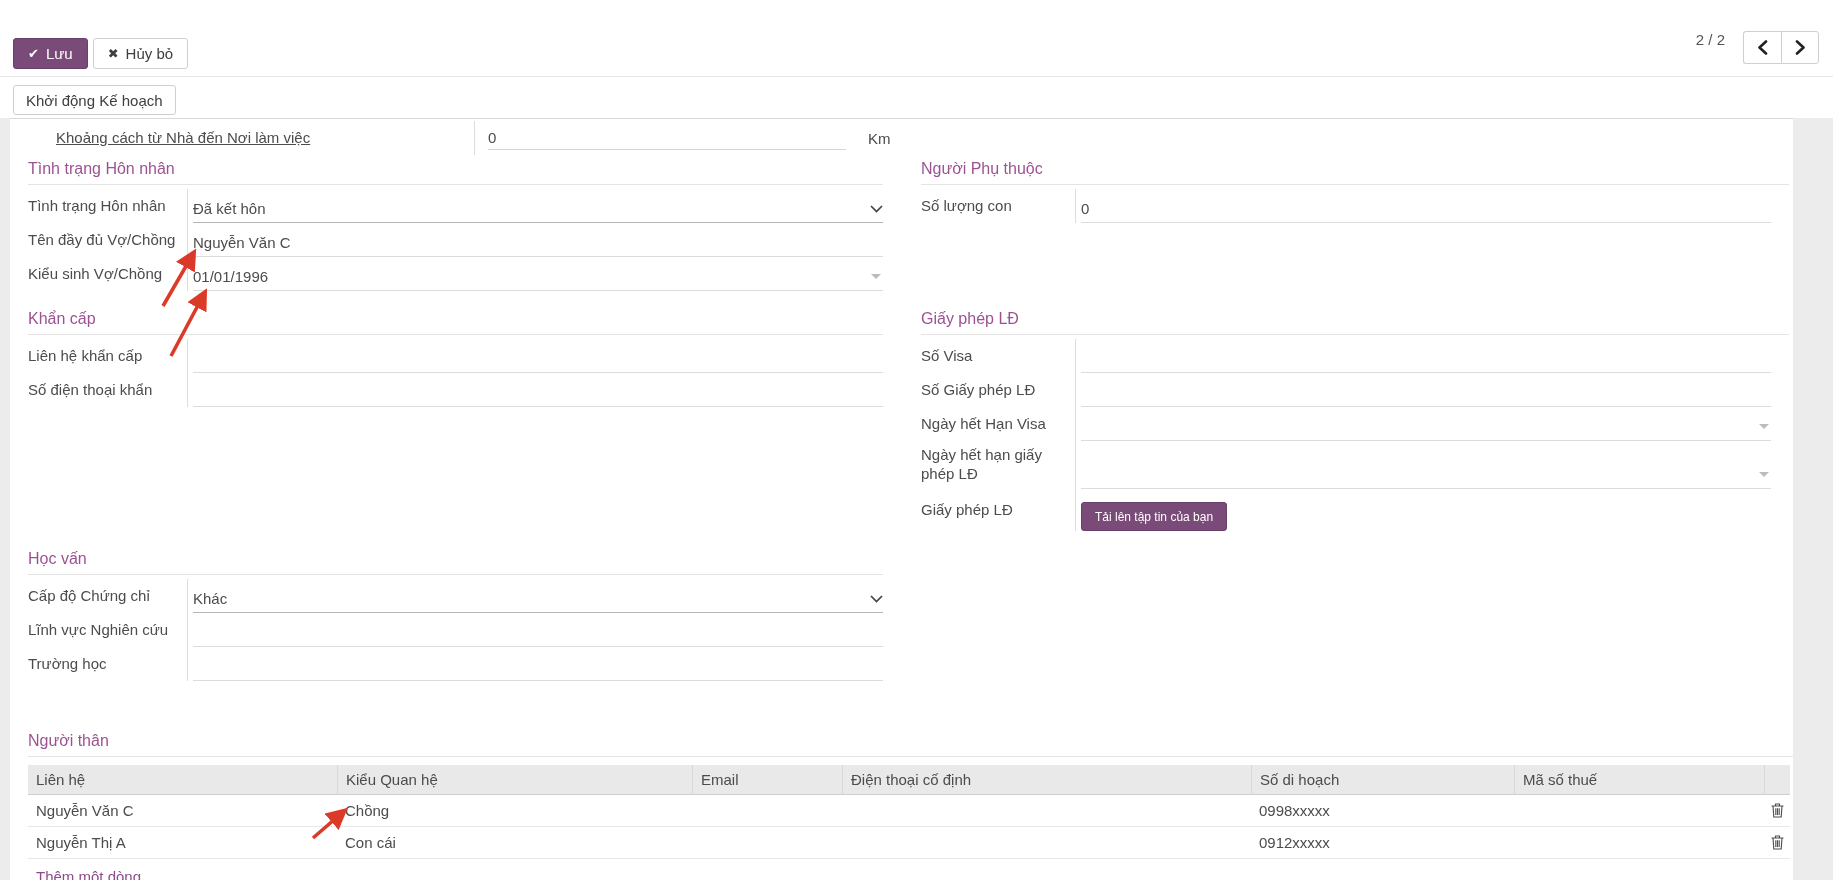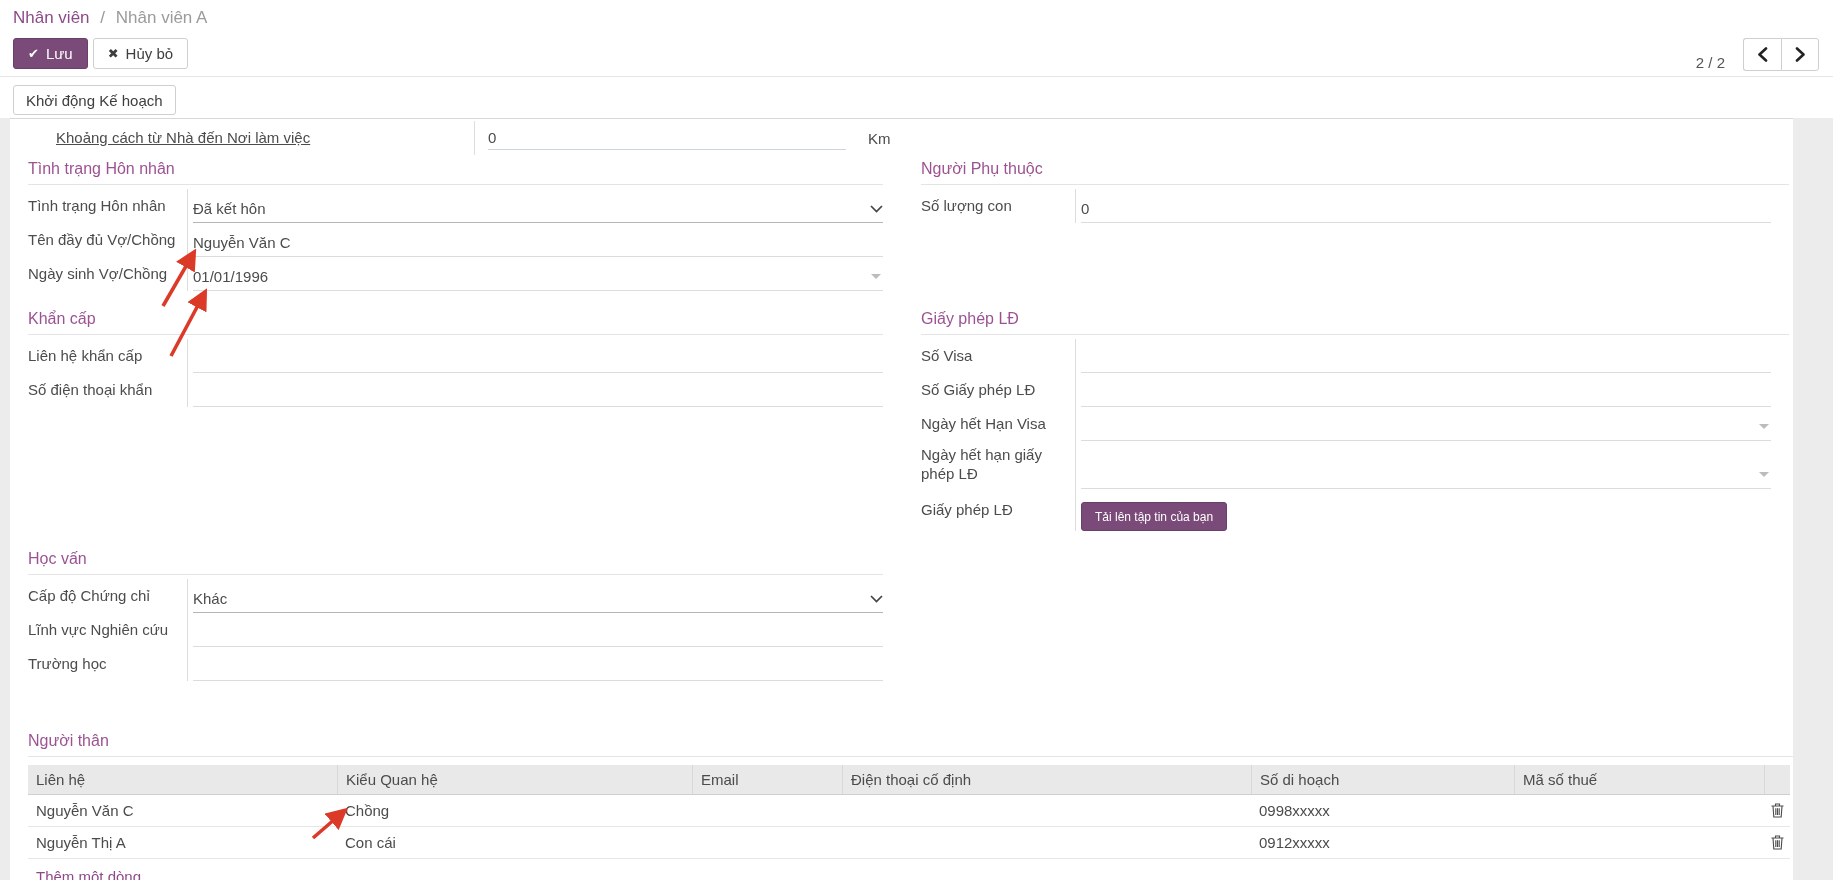--- a/index.html
+++ b/index.html
@@ -14,21 +14,21 @@
   .breadcrumb{padding:8px 0 0 13px;font-size:17px;}
   .breadcrumb .bc-parent{color:#8d4a8a;cursor:pointer;}
   .breadcrumb .bc-sep{color:#999;margin:0 6px;}
   .breadcrumb .bc-current{color:#9b9b9b;}
   .cp-buttons{position:absolute;top:38px;left:13px;display:flex;gap:5px;align-items:center;}
   .btn{display:inline-flex;align-items:center;gap:7px;height:31px;padding:0 14px;
        font-size:15px;border-radius:3px;cursor:pointer;box-sizing:border-box;white-space:nowrap;}
   .btn-primary{background:#7a4a78;border:1px solid #69406a;color:#fff;}
   .btn-default{background:#fff;border:1px solid #cfcfcf;color:#3e3e3e;}
   .btn .ic{font-size:13px;line-height:1;}
-  .pager{position:absolute;top:38px;right:14px;display:flex;align-items:flex-end;}
+  .pager{position:absolute;top:31px;right:14px;display:flex;align-items:flex-start;}
   .pager-count{color:#555;font-size:15px;margin-right:18px;}
   .pager-btn{width:38px;height:33px;background:#fff;border:1px solid #cfcfcf;
              display:flex;align-items:center;justify-content:center;cursor:pointer;box-sizing:border-box;}
   .pager-btn.prev{border-right:none;border-radius:3px 0 0 3px;}
   .pager-btn.next{border-radius:0 3px 3px 0;}
   .cp-divider{position:absolute;top:76px;left:0;right:0;height:1px;background:#e6e6e6;}
   .statusbar{position:absolute;top:85px;left:13px;}
   .btn-plan{height:30px;padding:0 12px;font-size:15px;}
   
   .page{position:absolute;top:118px;left:0;right:0;bottom:0;background:#ececec;}
@@ -71,25 +71,20 @@
   .tcell.trash{display:flex;align-items:center;justify-content:center;padding:0;cursor:pointer;}
   .add-line{color:#8d4a8a;padding:9px 8px;cursor:pointer;border-bottom:1px solid #efefef;width:1762px;box-sizing:border-box;}
   
   .annotations{position:absolute;inset:0;pointer-events:none;z-index:9;}
   .chev{display:block;}
 </style>
 </head>
 <body>
 
 <div class="control-panel">
-  <div class="breadcrumb">
-    <span class="bc-parent">Nhân viên</span>
-    <span class="bc-sep">/</span>
-    <span class="bc-current">Nhân viên A</span>
-  </div>
 
   <div class="cp-buttons">
     <div class="btn btn-primary">
       <span class="ic">✔</span>
       <span>Lưu</span>
     </div>
     <div class="btn btn-default">
       <span class="ic">✖</span>
       <span>Hủy bỏ</span>
     </div>
@@ -146,21 +141,21 @@
       </div>
       <div class="frow">
         <div class="flabel">Tên đầy đủ Vợ/Chồng</div>
         <div class="fval">
           <div class="ival">
             <span>Nguyễn Văn C</span>
           </div>
         </div>
       </div>
       <div class="frow">
-        <div class="flabel">Ngày sinh Vợ/Chồng</div>
+        <div class="flabel">Kiểu sinh Vợ/Chồng</div>
         <div class="fval">
           <div class="ival">
             <span>01/01/1996</span>
             <span class="caret-tri"></span>
           </div>
         </div>
       </div>
     </div>
 
     <div class="group group-right">

